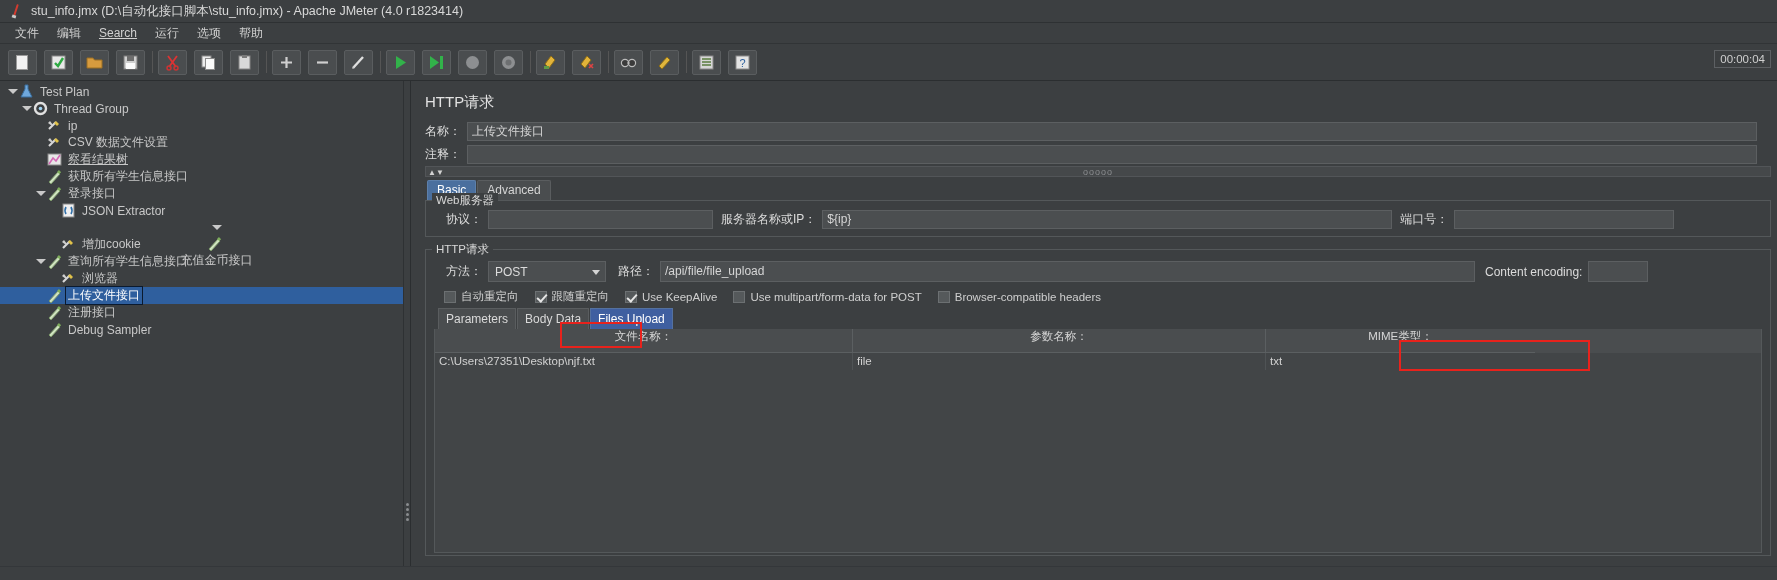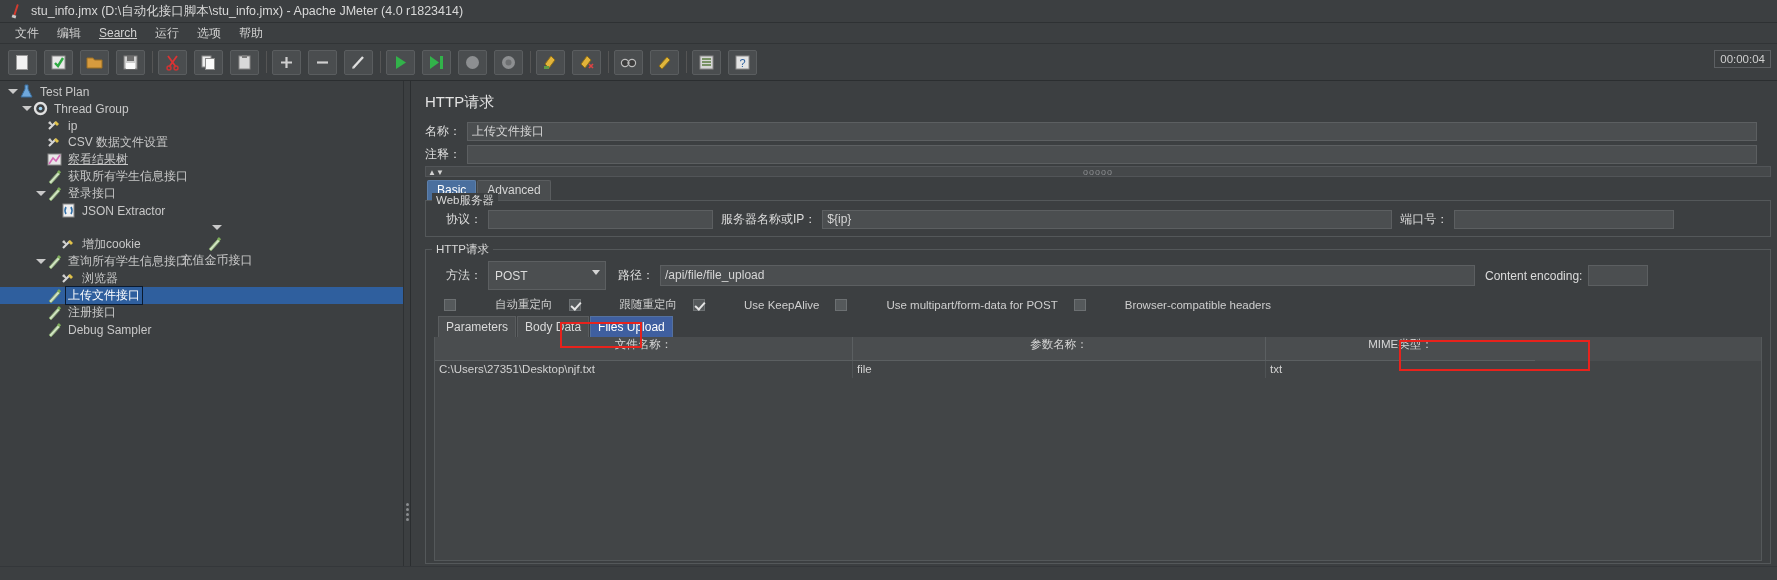--- a/index.html
+++ b/index.html
@@ -139,32 +139,32 @@
   .group > .legend {
     position: absolute; top: -8px; left: 6px; background: #3c3f41;
     color: #d9d9d9; font-size: 11.5px; padding: 0 4px;
   }
 
   .inline-row { display: flex; align-items: center; }
 
   
   .combo {
     background: #4b4e50; border: 1px solid #5c5f61; color: #dcdcdc;
-    font-size: 12px; height: 29px; display: flex; align-items: center;
+    font-size: 12px; height: 21px; display: flex; align-items: center;
     padding-left: 6px; position: relative;
   }
   .combo .arrow {
     position: absolute; right: 5px; top: 8px;
     border-left: 4px solid transparent; border-right: 4px solid transparent;
     border-top: 5px solid #d4d4d4;
   }
 
   
   .cbrow { display: flex; align-items: center; padding: 7px 0 4px 12px; }
-  .cb { display: flex; align-items: center; margin-right: 16px; gap: 34px; }
+  .cb { display: flex; align-items: center; margin-right: 16px; }
   .cb .box {
     width: 12px; height: 12px; background: #55595b; border: 1px solid #6c7072;
     margin-right: 5px; position: relative; flex: 0 0 auto;
   }
   .cb.on .box::after {
     content: ""; position: absolute; left: 3px; top: 0px; width: 4px; height: 8px;
     border: solid #e6e6e6; border-width: 0 2px 2px 0; transform: rotate(42deg);
   }
   .cb .txt { color: #cfcfcf; font-size: 11.5px; white-space: nowrap; }
 

